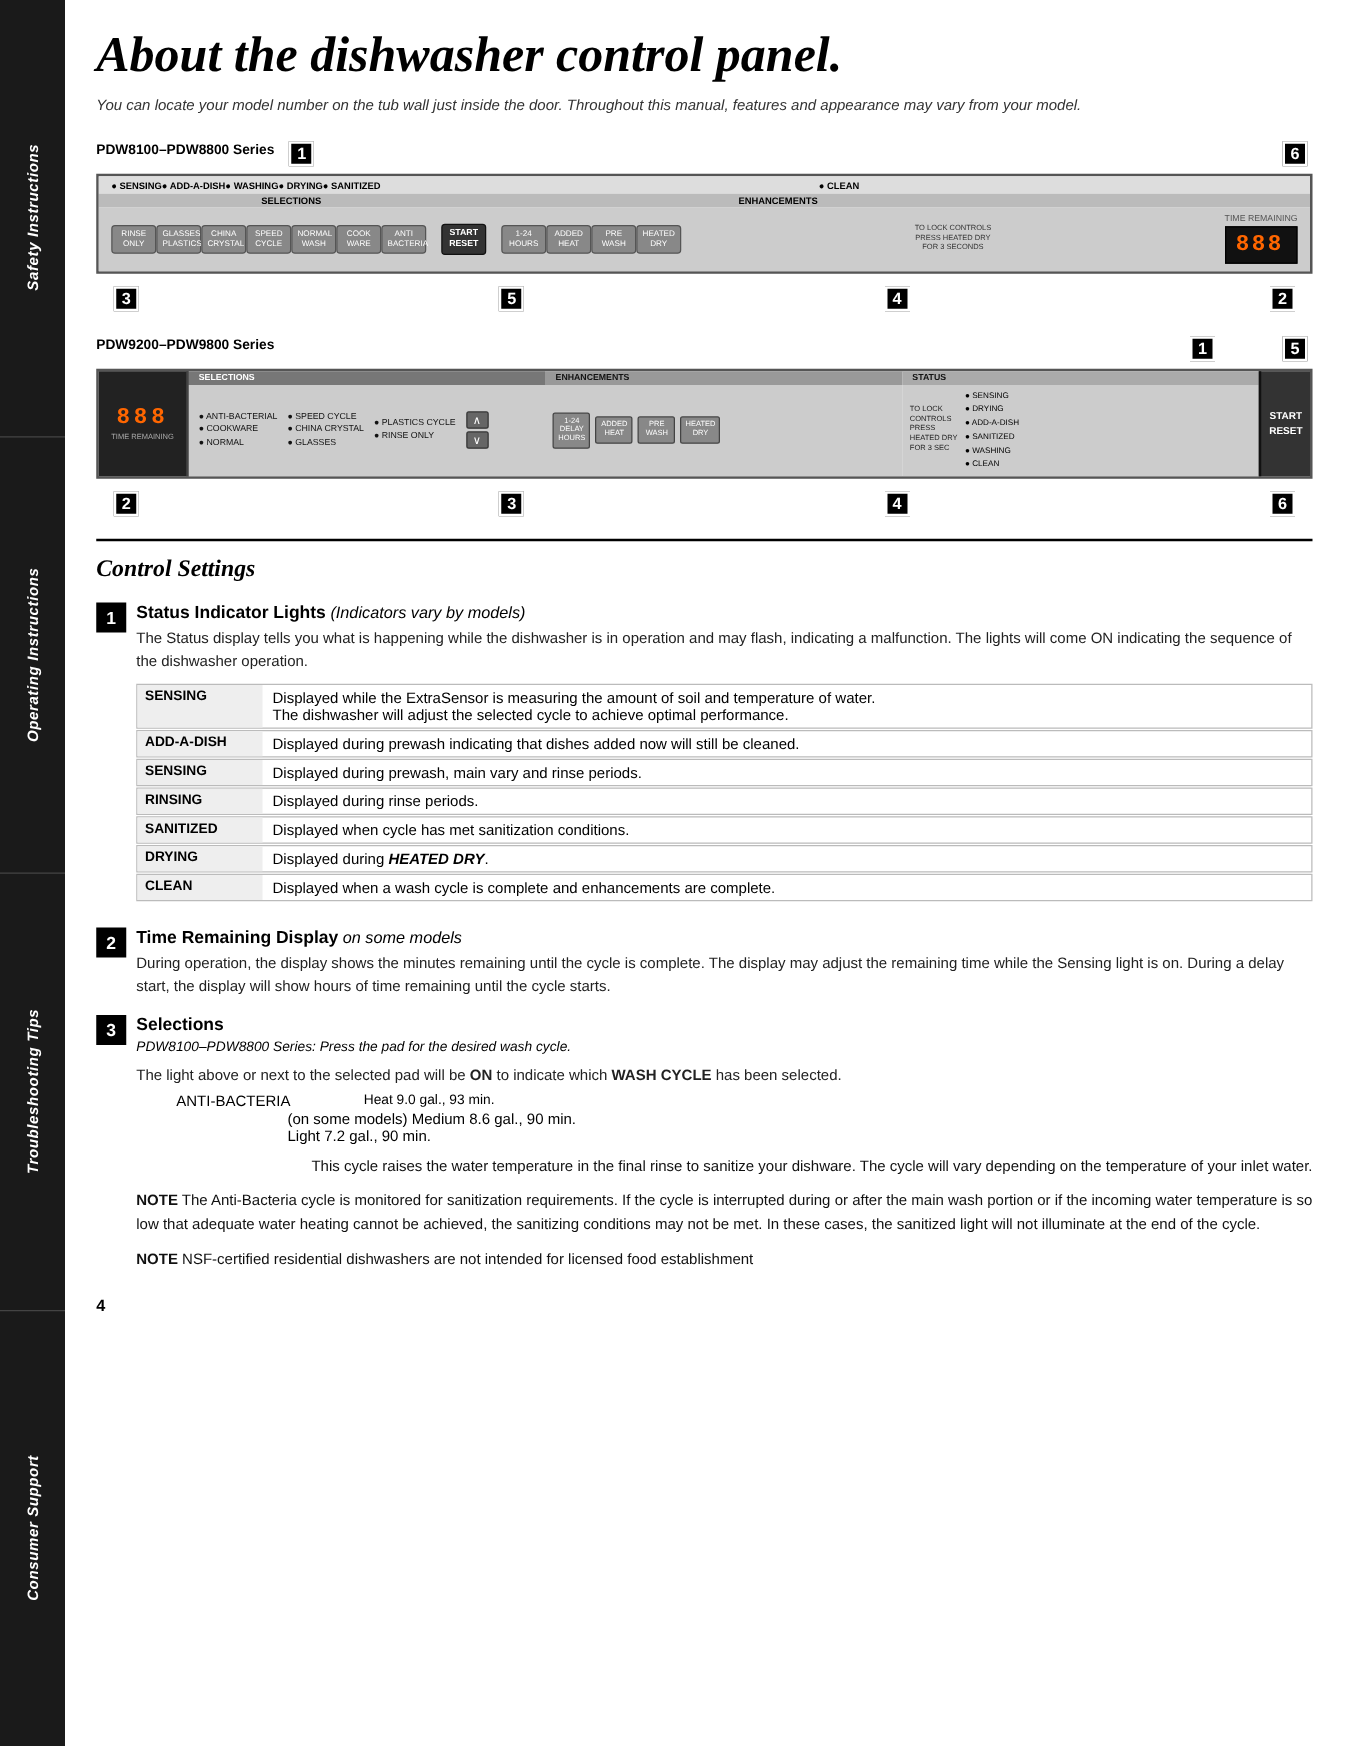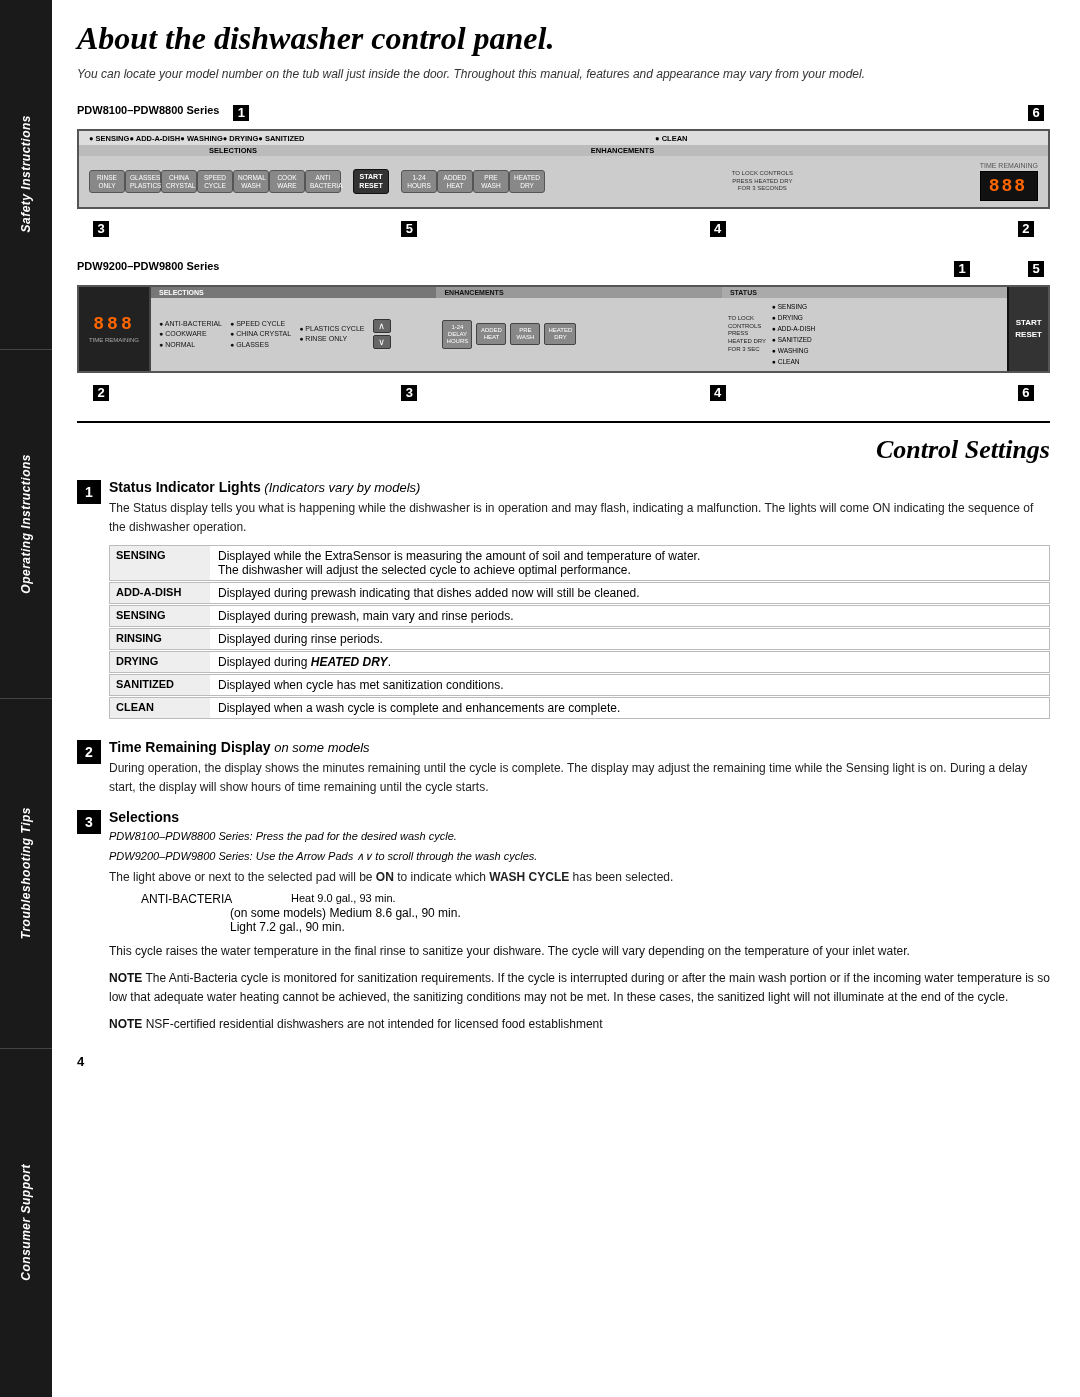--- a/index.html
+++ b/index.html
@@ -48,21 +48,21 @@
     }
 
     
     .main-content {
       flex: 1;
       padding: 20px 30px 20px 25px;
     }
 
     
     .page-title {
-      font-size: 32px;
+      font-size: 40px;
       font-weight: bold;
       font-style: italic;
       margin-bottom: 8px;
       font-family: 'Times New Roman', serif;
     }
 
     .subtitle-text {
       font-size: 12px;
       font-style: italic;
       color: #333;
@@ -158,25 +158,24 @@
 
     
     .section-divider {
       border: none;
       border-top: 2px solid #000;
       margin: 16px 0 12px;
     }
 
     
     .section-title {
-      font-size: 26px;
+      font-size: 19px;
       font-style: italic;
       font-family: 'Times New Roman', serif;
       margin-bottom: 14px;
-      text-align: right;
     }
 
     
     .numbered-item {
       display: flex;
       align-items: flex-start;
       margin-bottom: 12px;
     }
 
     .num-circle {
@@ -531,26 +530,26 @@
         </div>
         <div class="info-row">
           <div class="info-row-header">SENSING</div>
           <div class="info-row-body">Displayed during prewash, main vary and rinse periods.</div>
         </div>
         <div class="info-row">
           <div class="info-row-header">RINSING</div>
           <div class="info-row-body">Displayed during rinse periods.</div>
         </div>
         <div class="info-row">
+          <div class="info-row-header">SANITIZED</div>
+          <div class="info-row-body">Displayed when cycle has met sanitization conditions.</div>
+        </div>
+        <div class="info-row">
           <div class="info-row-header">DRYING</div>
           <div class="info-row-body">Displayed during <span class="heated-dry">HEATED DRY</span>.</div>
-        </div>
-        <div class="info-row">
-          <div class="info-row-header">SANITIZED</div>
-          <div class="info-row-body">Displayed when cycle has met sanitization conditions.</div>
         </div>
         <div class="info-row">
           <div class="info-row-header">CLEAN</div>
           <div class="info-row-body">Displayed when a wash cycle is complete and enhancements are complete.</div>
         </div>
       </div>
     </div>
   </div>
 
   <div class="numbered-item">
@@ -560,39 +559,38 @@
       <span class="item-subtitle"> on some models</span>
       <p class="item-body">During operation, the display shows the minutes remaining until the cycle is complete. The display may adjust the remaining time while the Sensing light is on. During a delay start, the display will show hours of time remaining until the cycle starts.</p>
     </div>
   </div>
 
   <div class="numbered-item">
     <div class="num-circle">3</div>
     <div style="width:100%;">
       <span class="item-title">Selections</span>
       <p class="sub-italic"><em>PDW8100–PDW8800 Series: Press the pad for the desired wash cycle.</em></p>
-      <p class="sub-italic"><em>PDW9200–PDW9800 Series: Use the Arrow Pads ∧∨ to scroll through the wash cycles.</em></p>
       <p class="item-body">The light above or next to the selected pad will be <strong>ON</strong> to indicate which <strong>WASH CYCLE</strong> has been selected.</p>
 
       
       <div class="ab-table">
         <div class="ab-row">
           <span style="min-width:130px; font-size:12px;">ANTI-BACTERIA</span>
           <span style="font-size:11px;">Heat 9.0 gal., 93 min.</span>
         </div>
         <div class="ab-indent">
           <span style="font-size:12px;">(on some models)</span>
           <span style="font-size:12px;">Medium 8.6 gal., 90 min.</span>
         </div>
         <div class="ab-indent">
           <span style="font-size:12px;">Light 7.2 gal., 90 min.</span>
         </div>
       </div>
 
-      <p class="body-para" style="margin-top:8px;">This cycle raises the water temperature in the final rinse to sanitize your dishware. The cycle will vary depending on the temperature of your inlet water.</p>
+      <p class="body-para" style="margin-top:8px;text-align:right;">This cycle raises the water temperature in the final rinse to sanitize your dishware. The cycle will vary depending on the temperature of your inlet water.</p>
 
       <p class="body-para"><span class="bold-inline">NOTE</span> The Anti-Bacteria cycle is monitored for sanitization requirements. If the cycle is interrupted during or after the main wash portion or if the incoming water temperature is so low that adequate water heating cannot be achieved, the sanitizing conditions may not be met. In these cases, the sanitized light will not illuminate at the end of the cycle.</p>
 
       <p class="body-para"><span class="bold-inline">NOTE</span> NSF-certified residential dishwashers are not intended for licensed food establishment</p>
     </div>
   </div>
 
   <div class="page-number">4</div>
 
 </div>

